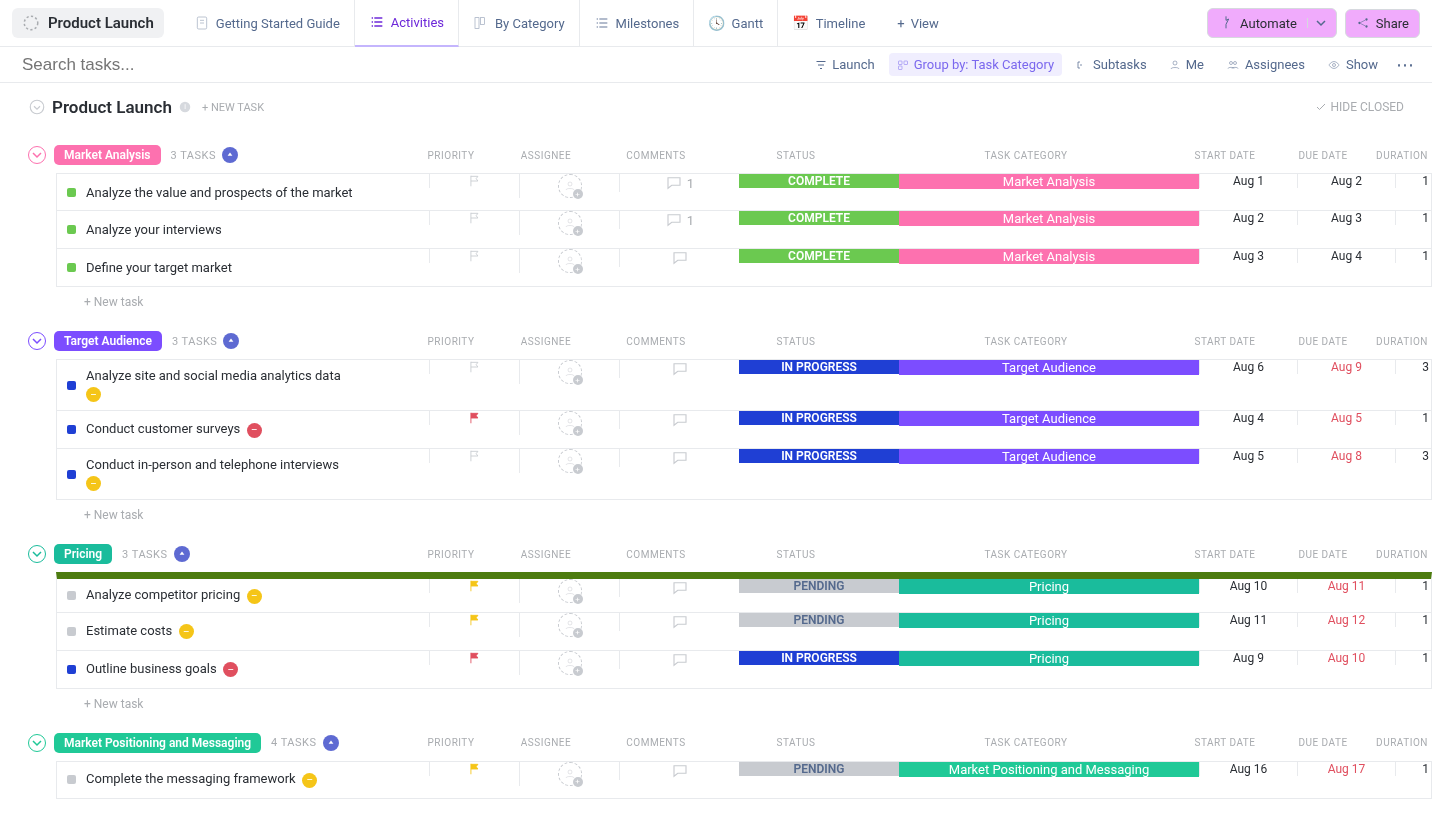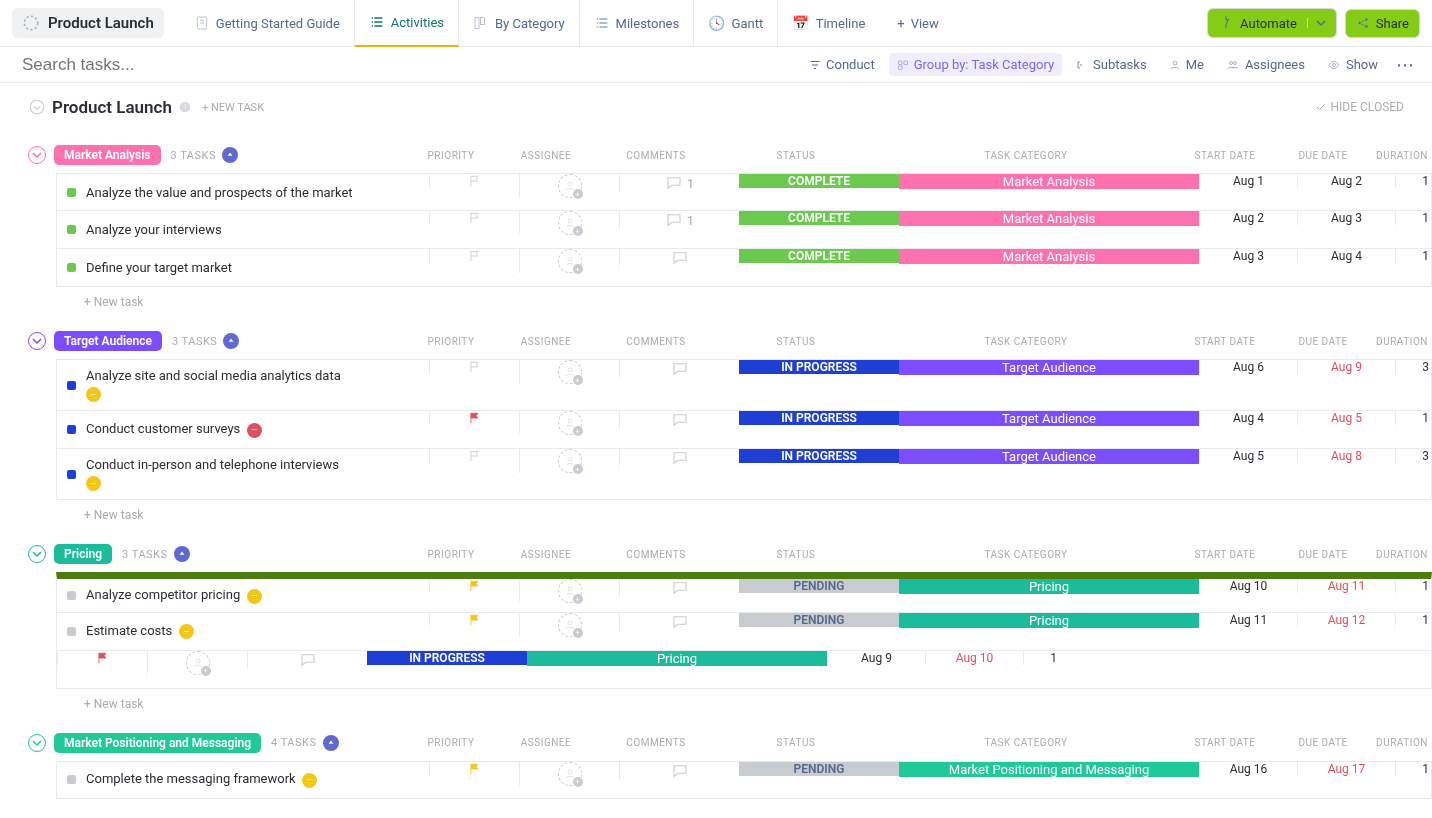--- a/index.html
+++ b/index.html
@@ -3,27 +3,27 @@
 <meta charset="utf-8">
 <style>
 * { box-sizing: border-box; margin: 0; padding: 0; }
 body { font-family: -apple-system, BlinkMacSystemFont, "Segoe UI", Roboto, sans-serif; font-size: 13px; color: #2a2e34; background: #fff; width: 1432px; }
 .topbar { display: flex; align-items: center; height: 47px; border-bottom: 1px solid #e8eaed; padding: 0 12px; gap: 4px; }
 .title-chip { display: flex; align-items: center; gap: 8px; padding: 6px 10px; background: #f0f1f3; border-radius: 6px; font-weight: 600; font-size: 15px; }
 .logo-icon { width: 18px; height: 18px; }
 .tabs { display: flex; align-items: center; height: 47px; margin-left: 12px; }
 .tab { display: flex; align-items: center; gap: 6px; padding: 0 14px; height: 47px; color: #54698d; cursor: pointer; font-size: 13px; border-right: 1px solid #e8eaed; }
 .tab:last-child { border-right: none; }
-.tab.active { color: #0f766e; border-bottom: 2px solid #eab308; }
+.tab.active { color: #6d28d9; border-bottom: 2px solid #c4b5fd; }
 .tab-icon { width: 16px; height: 16px; opacity: 0.6; }
 .tab.active .tab-icon { opacity: 1; }
 .view-add { display: flex; align-items: center; gap: 6px; padding: 0 14px; color: #54698d; cursor: pointer; }
 .spacer { flex: 1; }
 .top-right { display: flex; gap: 8px; align-items: center; }
-.btn-outline { display: flex; align-items: center; gap: 6px; border: 1px solid #d6d9de; border-radius: 6px; padding: 6px 10px; background: #84cc16; cursor: pointer; }
+.btn-outline { display: flex; align-items: center; gap: 6px; border: 1px solid #d6d9de; border-radius: 6px; padding: 6px 10px; background: #f0abfc; cursor: pointer; }
 .btn-outline .chev { border-left: 1px solid #d6d9de; padding-left: 8px; margin-left: 4px; }
 
 .toolbar { display: flex; align-items: center; height: 36px; border-bottom: 1px solid #e8eaed; padding: 0 14px; }
 .search-wrap { display: flex; align-items: center; gap: 8px; color: #a9acb0; width: 200px; }
 .search-input { border: none; outline: none; font-size: 17px; flex: 1; color: #2a2e34; }
 .toolbar-right { display: flex; align-items: center; gap: 6px; }
 .tool-item { display: flex; align-items: center; gap: 5px; padding: 4px 8px; color: #54698d; cursor: pointer; border-radius: 4px; }
 .tool-item.pill-purple { background: #f0eefe; color: #7b68ee; }
 .more-dots { font-size: 18px; color: #54698d; padding: 0 4px; cursor: pointer; }
 
@@ -166,21 +166,21 @@
     <svg width="10" height="10" viewBox="0 0 10 10">
         <path d="M1 3l4 4 4-4" stroke="#a9acb0" stroke-width="1.5" fill="none"></path>
       </svg>
   </div>
   <div class="spacer"></div>
   <div class="toolbar-right">
     <div class="tool-item">
       <svg width="12" height="12" viewBox="0 0 24 24">
           <path d="M3 5h18M6 12h12M10 19h4" stroke="#54698d" stroke-width="2"></path>
         </svg>
-      <span>Conduct</span>
+      <span>Launch</span>
     </div>
     <div class="tool-item pill-purple">
       <svg width="12" height="12" viewBox="0 0 24 24">
           <rect x="3" y="4" width="7" height="7" rx="1" stroke="#7b68ee" fill="none"></rect>
           <rect x="14" y="4" width="7" height="7" rx="1" stroke="#7b68ee" fill="none"></rect>
           <rect x="3" y="14" width="7" height="7" rx="1" stroke="#7b68ee" fill="none"></rect>
         </svg>
       <span>Group by: Task Category</span>
     </div>
     <div class="tool-item">
@@ -576,20 +576,27 @@
               <path d="M4 5h16v10H9l-5 4V5z" stroke="#c8cbd0" fill="none" stroke-width="1.5"></path>
             </svg>
           </div>
       <div class="cell cell-status" style="background:#c8cbd0;color:#54698d">PENDING</div>
       <div class="cell cell-cat" style="background:#1abc9c">Pricing</div>
       <div class="cell cell-date">Aug 11</div>
       <div class="cell cell-date date-red">Aug 12</div>
       <div class="cell cell-dur">1</div>
     </div>
         <div class="row">
+      <div class="cell-name">
+        <span class="task-sq" style="background:#1f3fd4"></span>
+        <div class="task-name-wrap">
+          <span>Outline business goals &nbsp;<span class="dash-badge" style="background:#e04f5f">–</span></span>
+
+        </div>
+      </div>
       <div class="cell cell-prio">
             <svg class="flag-icon" viewBox="0 0 24 24">
               <path d="M5 3v18M5 4h12l-3 4 3 4H5" stroke="#e04f5f" fill="#e04f5f" stroke-width="1.5"></path>
             </svg>
           </div>
       <div class="cell cell-assn">
             <div class="assn-icon">
               <svg width="12" height="12" viewBox="0 0 24 24">
                 <circle cx="12" cy="8" r="4" stroke="#c8cbd0" fill="none"></circle>
                 <path d="M4 20c0-4 16-4 16 0" stroke="#c8cbd0" fill="none"></path>

